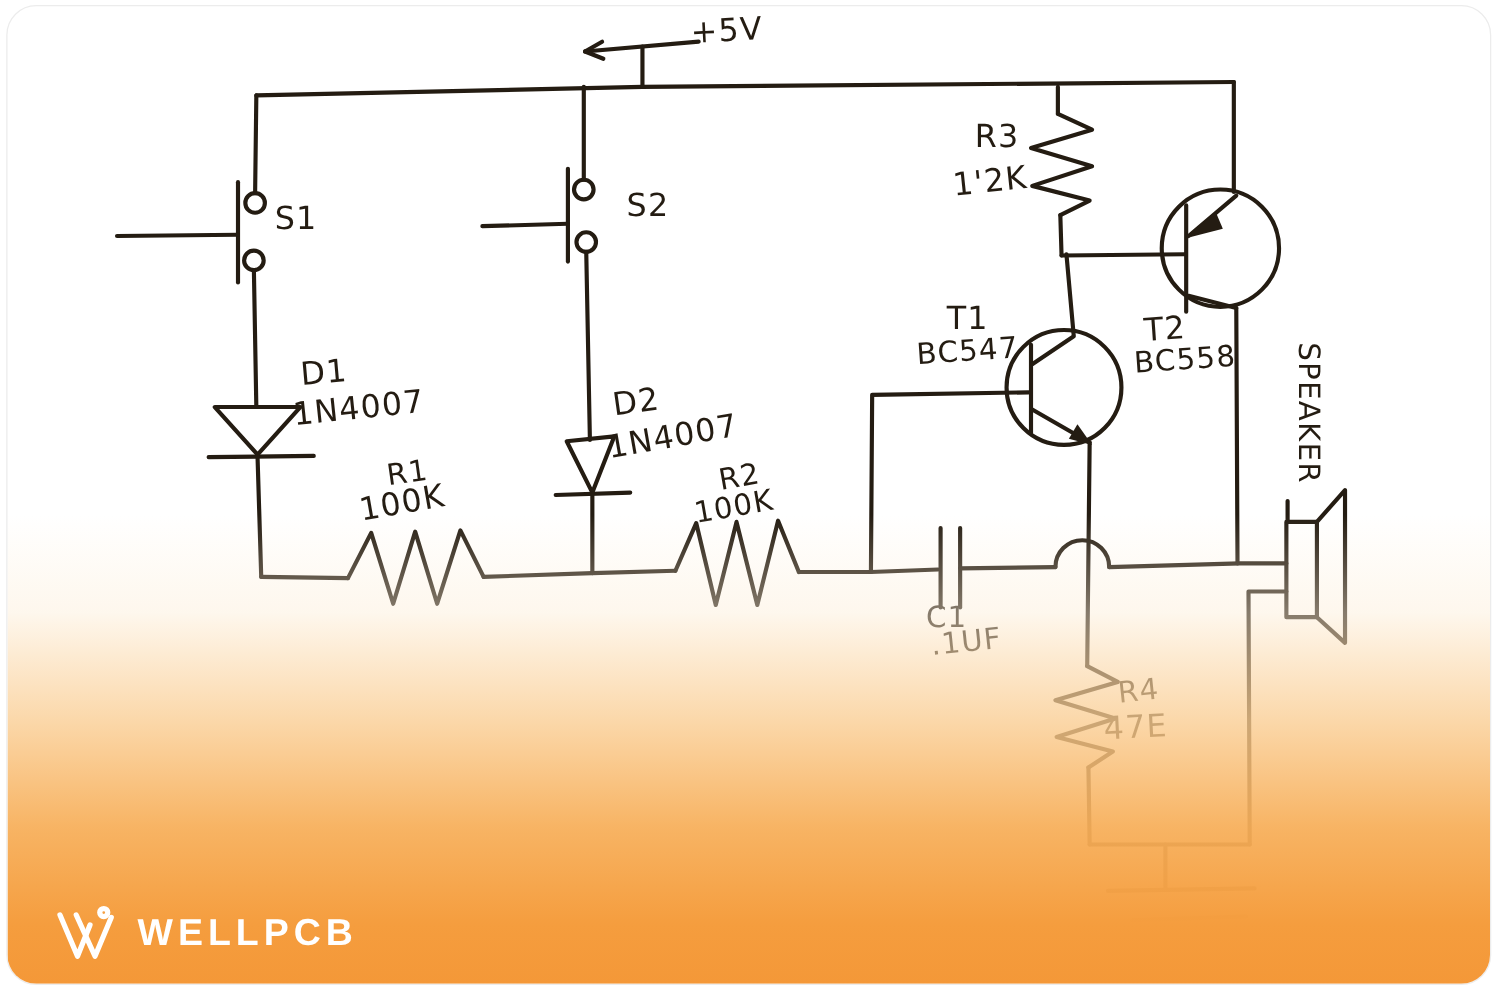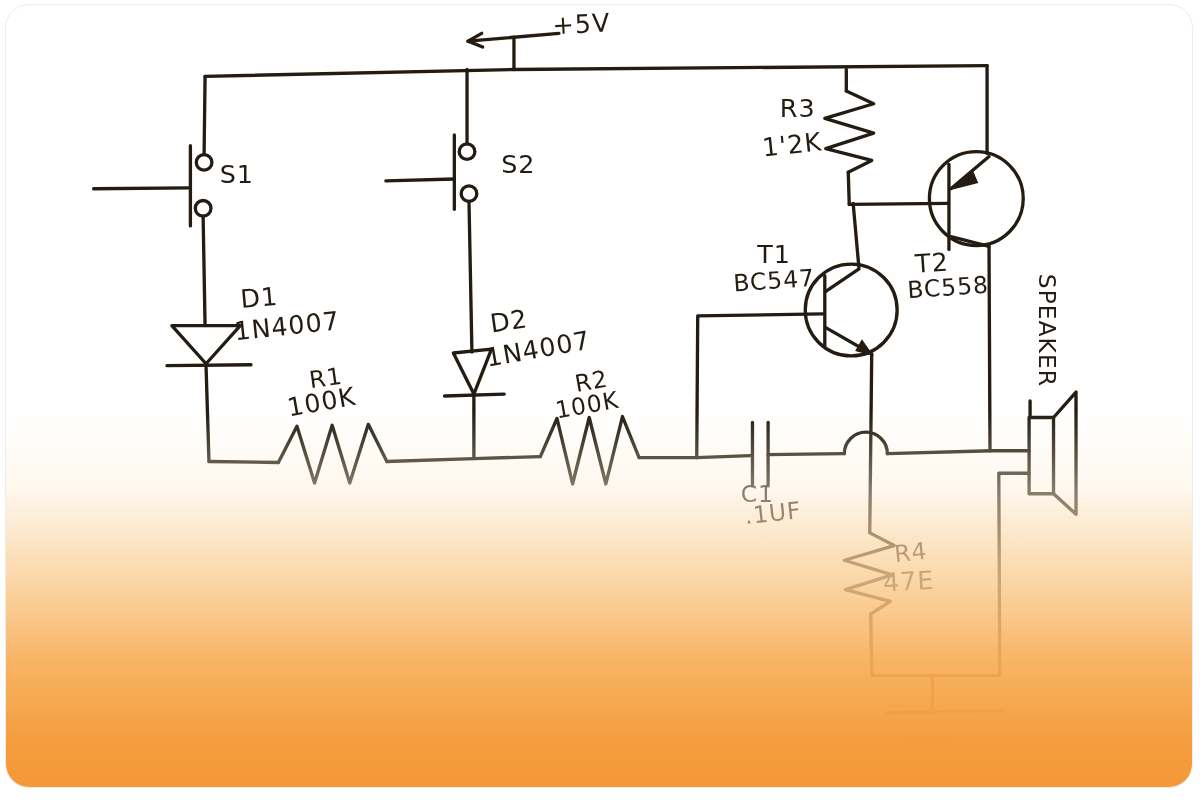--- a/index.html
+++ b/index.html
@@ -180,14 +180,26 @@
         <path d="M894,724 L1014,722"></path>
         <path d="M914,748 L1007,745"></path>
         <path d="M936,769 L993,766"></path>
       </g>
 
     </g>
   </svg>
 
   <div class="orange-overlay"></div>
 
+  <div class="brand">
+    <span class="brand-icon">
+      <svg width="58" height="48" viewBox="0 0 52 48">
+        <g fill="none" stroke="#ffffff" stroke-width="4.2" stroke-linecap="round" stroke-linejoin="round">
+          <path d="M5,9 L19,42 L29,17"></path>
+          <path d="M18,9 L33,42 L46,11"></path>
+          <circle cx="40" cy="7" r="3.2"></circle>
+        </g>
+      </svg>
+    </span>
+    <span class="brand-text">WELLPCB</span>
+  </div>
 
 </div>
 
 </body></html>

